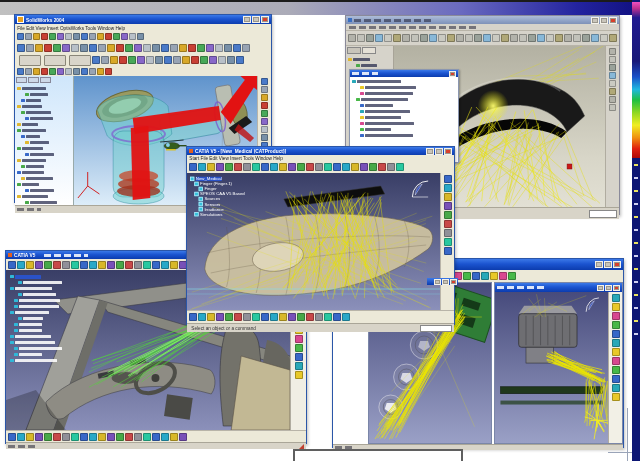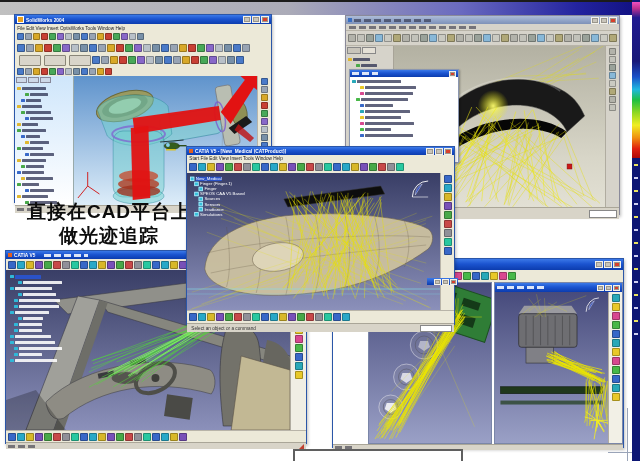--- a/index.html
+++ b/index.html
@@ -557,25 +557,20 @@
             <span class="tbarr" style="width: 26px; background: rgba(30, 34, 70, 0.7);"></span>
           </div>
           <div class="trow" style="margin-left: 8px;">
             <span class="tico" style="background: rgb(56, 104, 200);"></span>
             <span class="tbarr" style="width: 48px; background: rgba(30, 34, 70, 0.7);"></span>
           </div>
         </div>
     </div>
   </div>
 
-  <div style="position:absolute;left:16px;top:200px;width:186px;z-index:2;
-       text-align:center;font-weight:bold;color:#0d0d0d;font-size:19px;line-height:24px;letter-spacing:1px;">
-    <div>直接在CAD平台上</div>
-    <div>做光迹追踪</div>
-  </div>
 
   <div class="win" style="left:5px;top:250px;width:302px;height:194px;z-index:2;">
     <div class="tbar" style="height:8px;">
       <div style="width:4px;height:4px;background:#e06020;margin-right:2px;"></div>
       <div class="ttxt">CATIA V5</div>
       <div class="dsh" style="width:44px;margin-left:3px;"></div>
       <div class="btns">
           <div class="wb"></div>
           <div class="wb"></div>
           <div class="wb close"></div>

